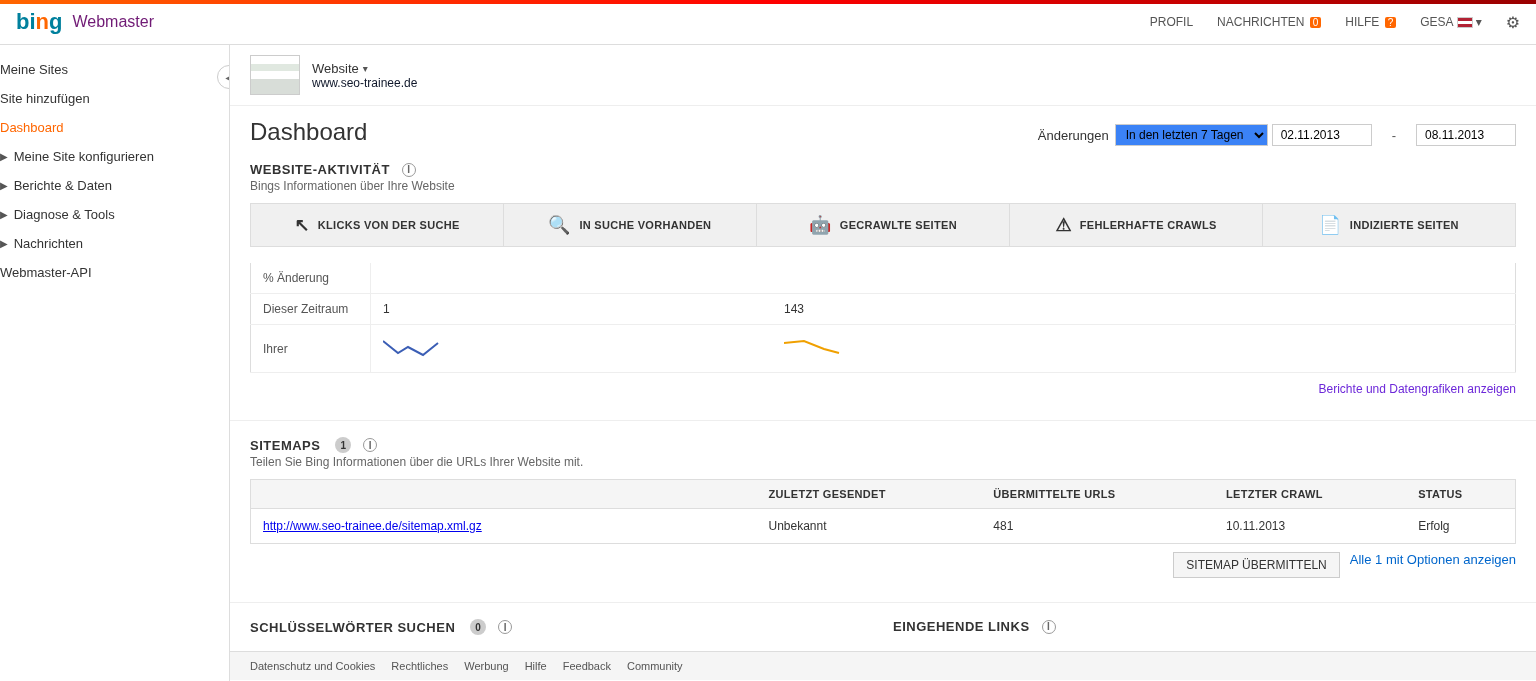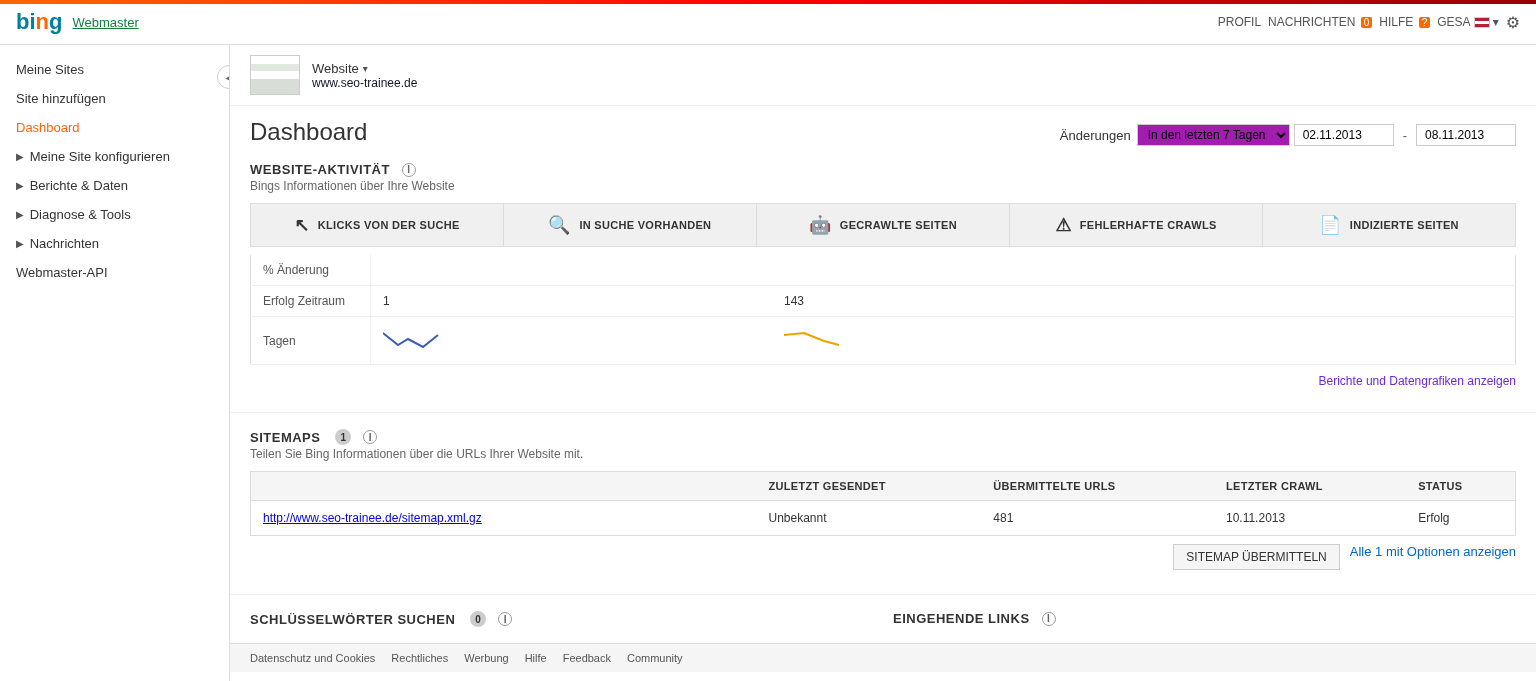--- a/index.html
+++ b/index.html
@@ -27,30 +27,29 @@
       font-size: 22px;
       font-weight: bold;
       color: #00809d;
       margin-right: 10px;
     }
     .bing-logo .b { color: #00809d; }
     .bing-logo .i { color: #00809d; }
     .bing-logo .n { color: #f60; }
     .bing-logo .g { color: #00809d; }
     .app-title {
-      font-size: 13px;
-      color: #15803d;
+      font-size: 16px;
+      color: #701a75;
       font-weight: normal;
-      text-decoration: underline;
     }
     .topbar-right {
       margin-left: auto;
       display: flex;
       align-items: center;
-      gap: 7px;
+      gap: 24px;
       font-size: 12px;
       color: #555;
     }
     .topbar-right a {
       color: #555;
       text-decoration: none;
     }
     .topbar-right .badge {
       display: inline-block;
       background: #f60;
@@ -94,21 +93,21 @@
       background: #fff;
       border: 1px solid #ccc;
       border-radius: 50%;
       display: flex; align-items: center; justify-content: center;
       cursor: pointer;
       font-size: 10px;
       color: #666;
       z-index: 10;
     }
     .sidebar-item {
-      padding: 7px 16px;
+      padding: 7px 0;
       cursor: pointer;
       font-size: 13px;
       color: #333;
       display: flex;
       align-items: center;
     }
     .sidebar-item.active { color: #f60; }
     .sidebar-item .expand-arrow {
       margin-right: 6px;
       font-size: 10px;
@@ -160,27 +159,27 @@
     }
     .dashboard-title {
       font-size: 24px;
       font-weight: 300;
       color: #333;
     }
     .date-select {
       border: 1px solid #ccc;
       padding: 2px 6px;
       font-size: 12px;
-      background: #a21caf;
+      background: #3b82f6;
       cursor: pointer;
     }
     .date-range {
       display: flex;
       align-items: center;
-      gap: 9px;
+      gap: 20px;
       margin-top: 6px;
     }
     .date-input {
       border: 1px solid #ccc;
       padding: 3px 8px;
       font-size: 12px;
       width: 100px;
     }
     .date-separator { color: #555; }
 
@@ -249,21 +248,21 @@
     .activity-tab:last-child { border-right: none; }
     .tab-icon {
       font-size: 18px;
       color: #333;
     }
 
     
     .activity-table {
       width: 100%;
       border-collapse: collapse;
-      margin-top: 8px;
+      margin-top: 16px;
       border: 1px solid #ddd;
       border-top: none;
     }
     .activity-table td, .activity-table th {
       padding: 8px 12px;
       font-size: 12px;
     }
     .activity-table .row-label {
       color: #555;
       width: 120px;
@@ -492,29 +491,29 @@
         <tbody>
           <tr>
             <td class="row-label">% Änderung</td>
             <td></td>
             <td></td>
             <td></td>
             <td></td>
             <td></td>
           </tr>
           <tr>
-            <td class="row-label">Erfolg Zeitraum</td>
+            <td class="row-label">Dieser Zeitraum</td>
             <td>1</td>
             <td>143</td>
             <td></td>
             <td></td>
             <td></td>
           </tr>
           <tr>
-            <td class="row-label trend-cell">Tagen</td>
+            <td class="row-label trend-cell">Ihrer</td>
             <td class="trend-cell">
               <svg width="60" height="28" class="sparkline" viewBox="0 0 60 28">
                 <polyline points="0,8 15,20 25,14 40,22 55,10" fill="none" stroke="#3b5eb5" stroke-width="2"></polyline>
               </svg>
             </td>
             <td class="trend-cell">
               <svg width="60" height="28" class="sparkline" viewBox="0 0 60 28">
                 <polyline points="0,10 20,8 40,16 55,20" fill="none" stroke="#f0a000" stroke-width="2"></polyline>
               </svg>
             </td>

